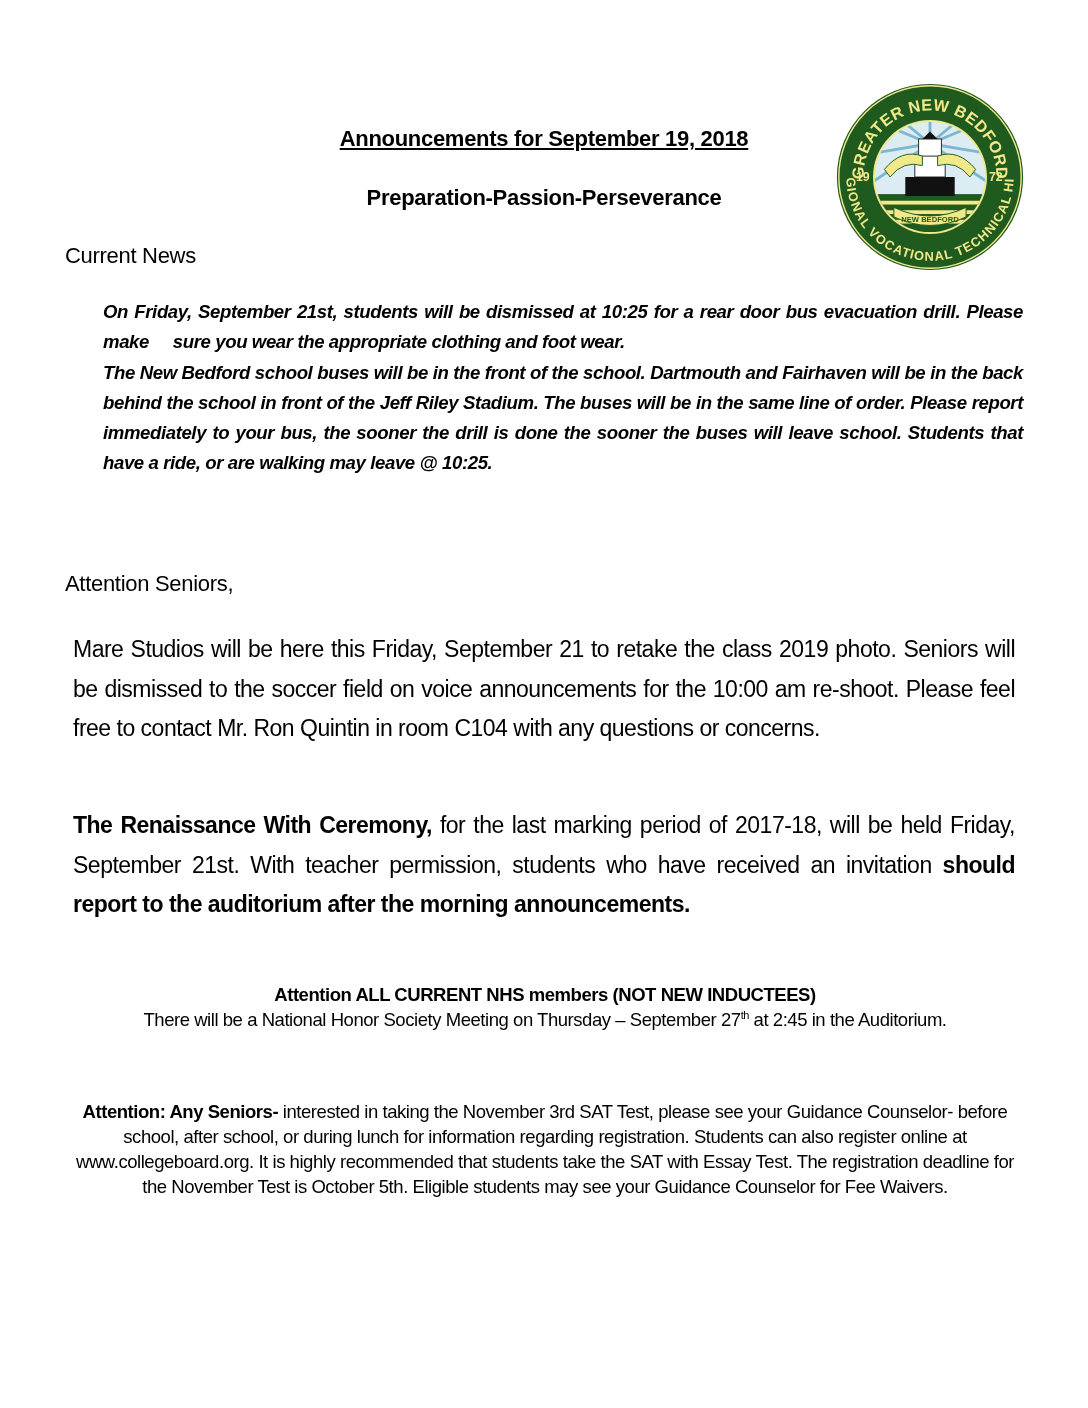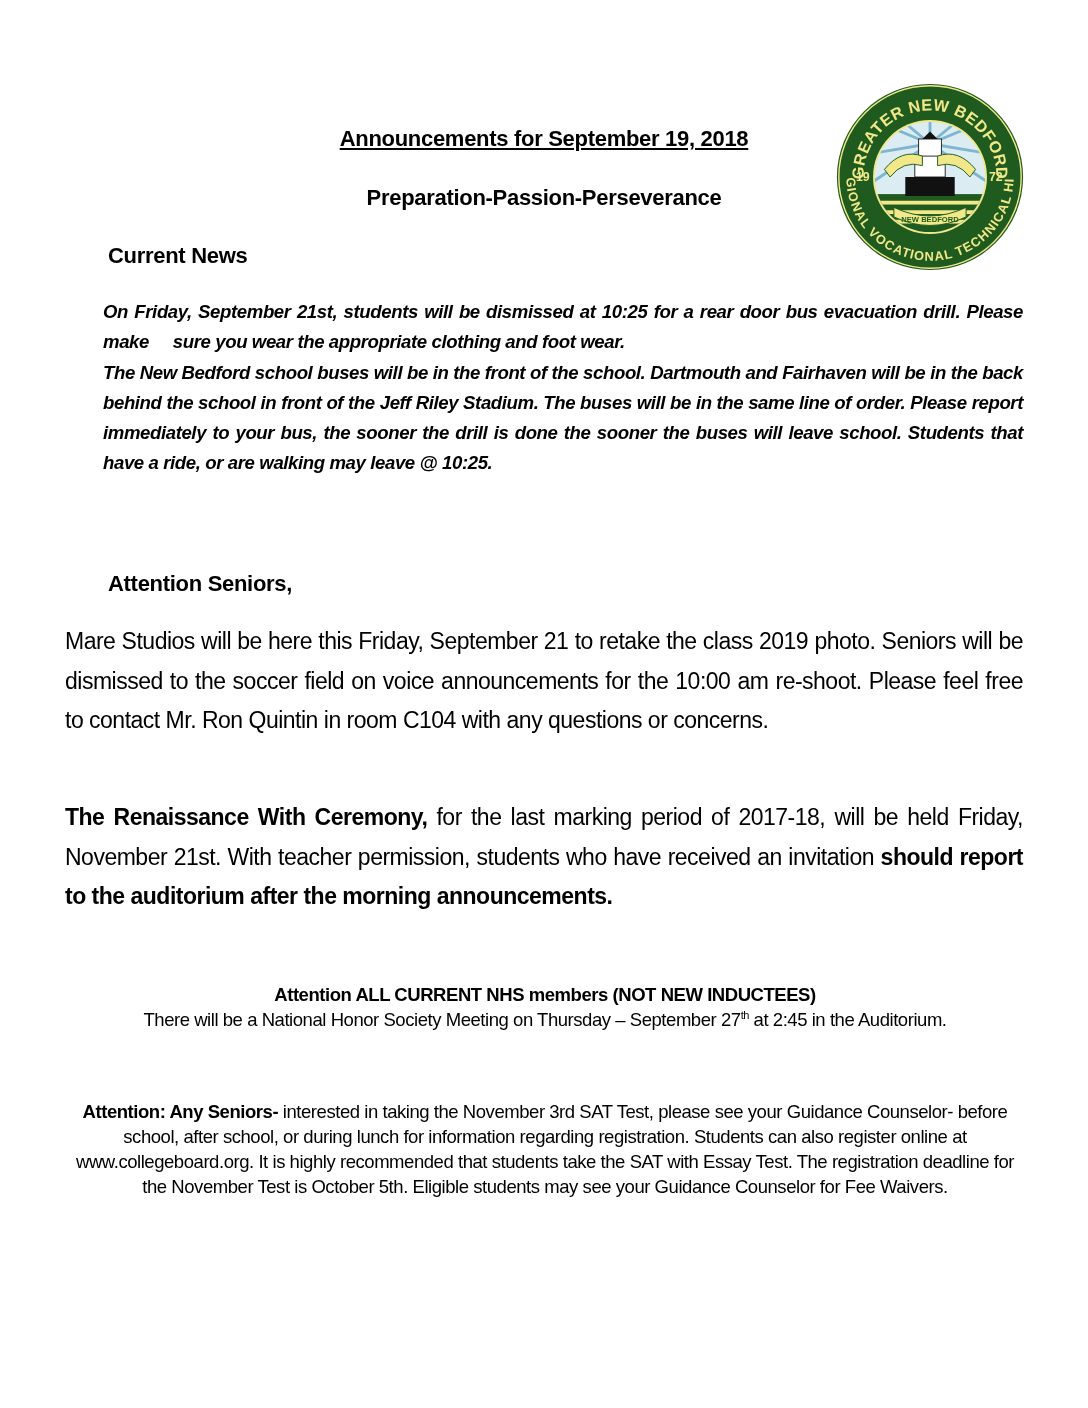--- a/index.html
+++ b/index.html
@@ -1,27 +1,27 @@
 <!DOCTYPE html>
 <html><head>
 <meta charset="utf-8">
 <style>
   html, body { margin: 0; padding: 0; background: #ffffff; }
   body { width: 1088px; height: 1408px; position: relative; overflow: hidden; color: #000; font-family: "Liberation Sans", sans-serif; }
   .abs { position: absolute; }
   .title { left: 0; width: 1088px; top: 126px; text-align: center; font-size: 22px; font-weight: bold; letter-spacing: -0.3px; }
   .title span { text-decoration: underline; padding-left: 0; margin-left: 0; position: relative; left: 0px; }
   .motto { left: 0; width: 1088px; top: 185px; text-align: center; font-size: 22px; font-weight: bold; letter-spacing: -0.3px; }
-  .h2 { font-size: 22px; font-weight: bold; letter-spacing: -0.3px; margin-left: 43px; }
+  .h2 { font-size: 22px; font-weight: normal; letter-spacing: -0.3px; }
   .current-news-h { left: 65px; top: 243px; }
   .news-body { left: 103px; top: 297px; width: 920px; font-size: 18.6px; font-weight: bold; font-style: italic; line-height: 30.3px; text-align: justify; letter-spacing: -0.4px; }
   .news-body p { margin: 0; }
   .seniors-h { left: 65px; top: 571px; }
   .big { left: 65px; width: 958px; font-size: 23px; line-height: 39.5px; text-align: justify; letter-spacing: -0.5px; }
-  .big p { margin: 0; }
+  .big p { margin: 8px; }
   .mare { top: 622px; }
   .ren { top: 798px; }
   .small { left: 65px; width: 960px; font-size: 18.5px; line-height: 25px; letter-spacing: -0.45px; text-align: center; }
   .small p { margin: 0; }
   .nhs { top: 982px; }
   .sat { top: 1099px; }
   b { font-weight: bold; }
   sup { font-size: 11px; line-height: 0; }
   .logo { left: 835px; top: 82px; width: 190px; height: 190px; }
 </style>
@@ -85,21 +85,21 @@
   <p>On Friday, September 21st, students will be dismissed at 10:25 for a rear door bus evacuation drill. Please make &nbsp;&nbsp;&nbsp; sure you wear the appropriate clothing and foot wear.</p>
   <p>The New Bedford school buses will be in the front of the school. Dartmouth and Fairhaven will be in the back behind the school in front of the Jeff Riley Stadium. The buses will be in the same line of order. Please report immediately to your bus, the sooner the drill is done the sooner the buses will leave school. Students that have a ride, or are walking may leave @ 10:25.</p>
 </div>
 
 <div class="abs h2 seniors-h">Attention Seniors,</div>
 <div class="abs big mare">
   <p>Mare Studios will be here this Friday, September 21 to retake the class 2019 photo.  Seniors will be dismissed to the soccer field on voice announcements for the 10:00 am re-shoot.  Please feel free to contact Mr. Ron Quintin in room C104 with any questions or concerns.</p>
 </div>
 
 <div class="abs big ren">
-  <p><b>The Renaissance With Ceremony,</b><span> for the last marking period of 2017-18, will be held Friday, November 21st.  With teacher permission, students who have received an invitation </span><b>should report to the auditorium after the morning announcements.</b></p>
+  <p><b>The Renaissance With Ceremony,</b><span> for the last marking period of 2017-18, will be held Friday, September 21st.  With teacher permission, students who have received an invitation </span><b>should report to the auditorium after the morning announcements.</b></p>
 </div>
 
 <div class="abs small nhs">
   <p><b>Attention ALL CURRENT NHS members (NOT NEW INDUCTEES)</b></p>
   <p><span>There will be a National Honor Society Meeting on Thursday – September 27</span><sup>th</sup><span> at 2:45 in the Auditorium.</span></p>
 </div>
 
 <div class="abs small sat">
   <p><b>Attention: Any Seniors-</b><span> interested in taking the November 3rd SAT Test, please see your Guidance Counselor- before school, after school, or during lunch for information regarding registration.  Students can also register online at www.collegeboard.org.  It is highly recommended that students take the SAT with Essay Test.  The registration deadline for the November Test is October 5th.  Eligible students may see your Guidance Counselor for Fee Waivers.</span></p>
 </div>

